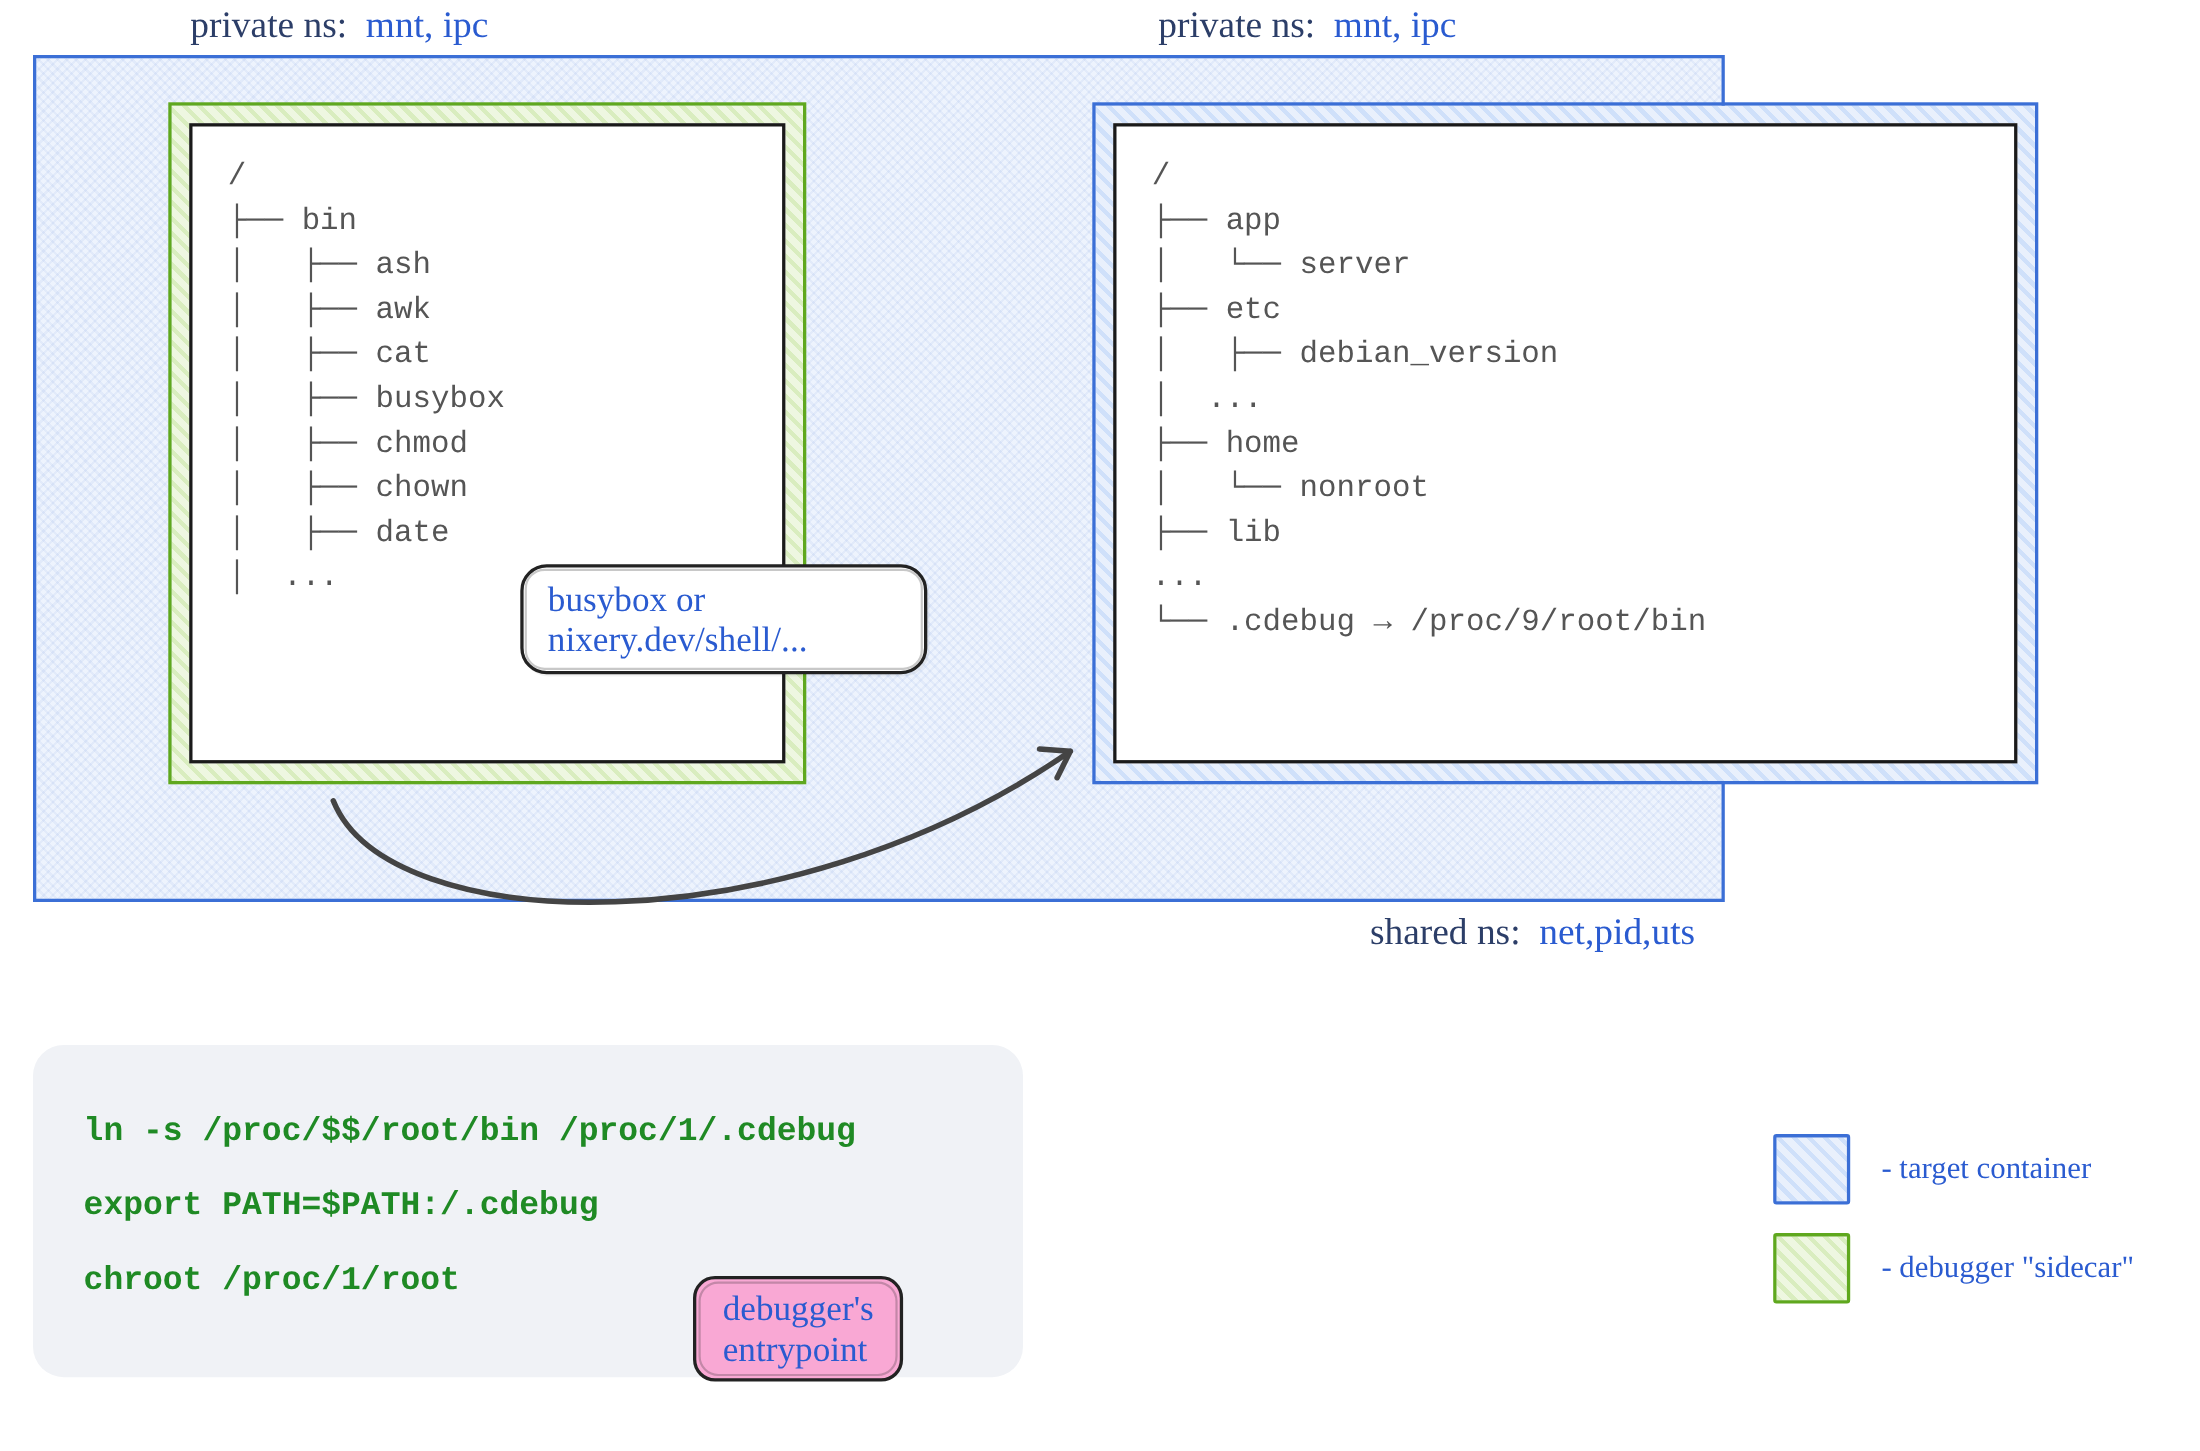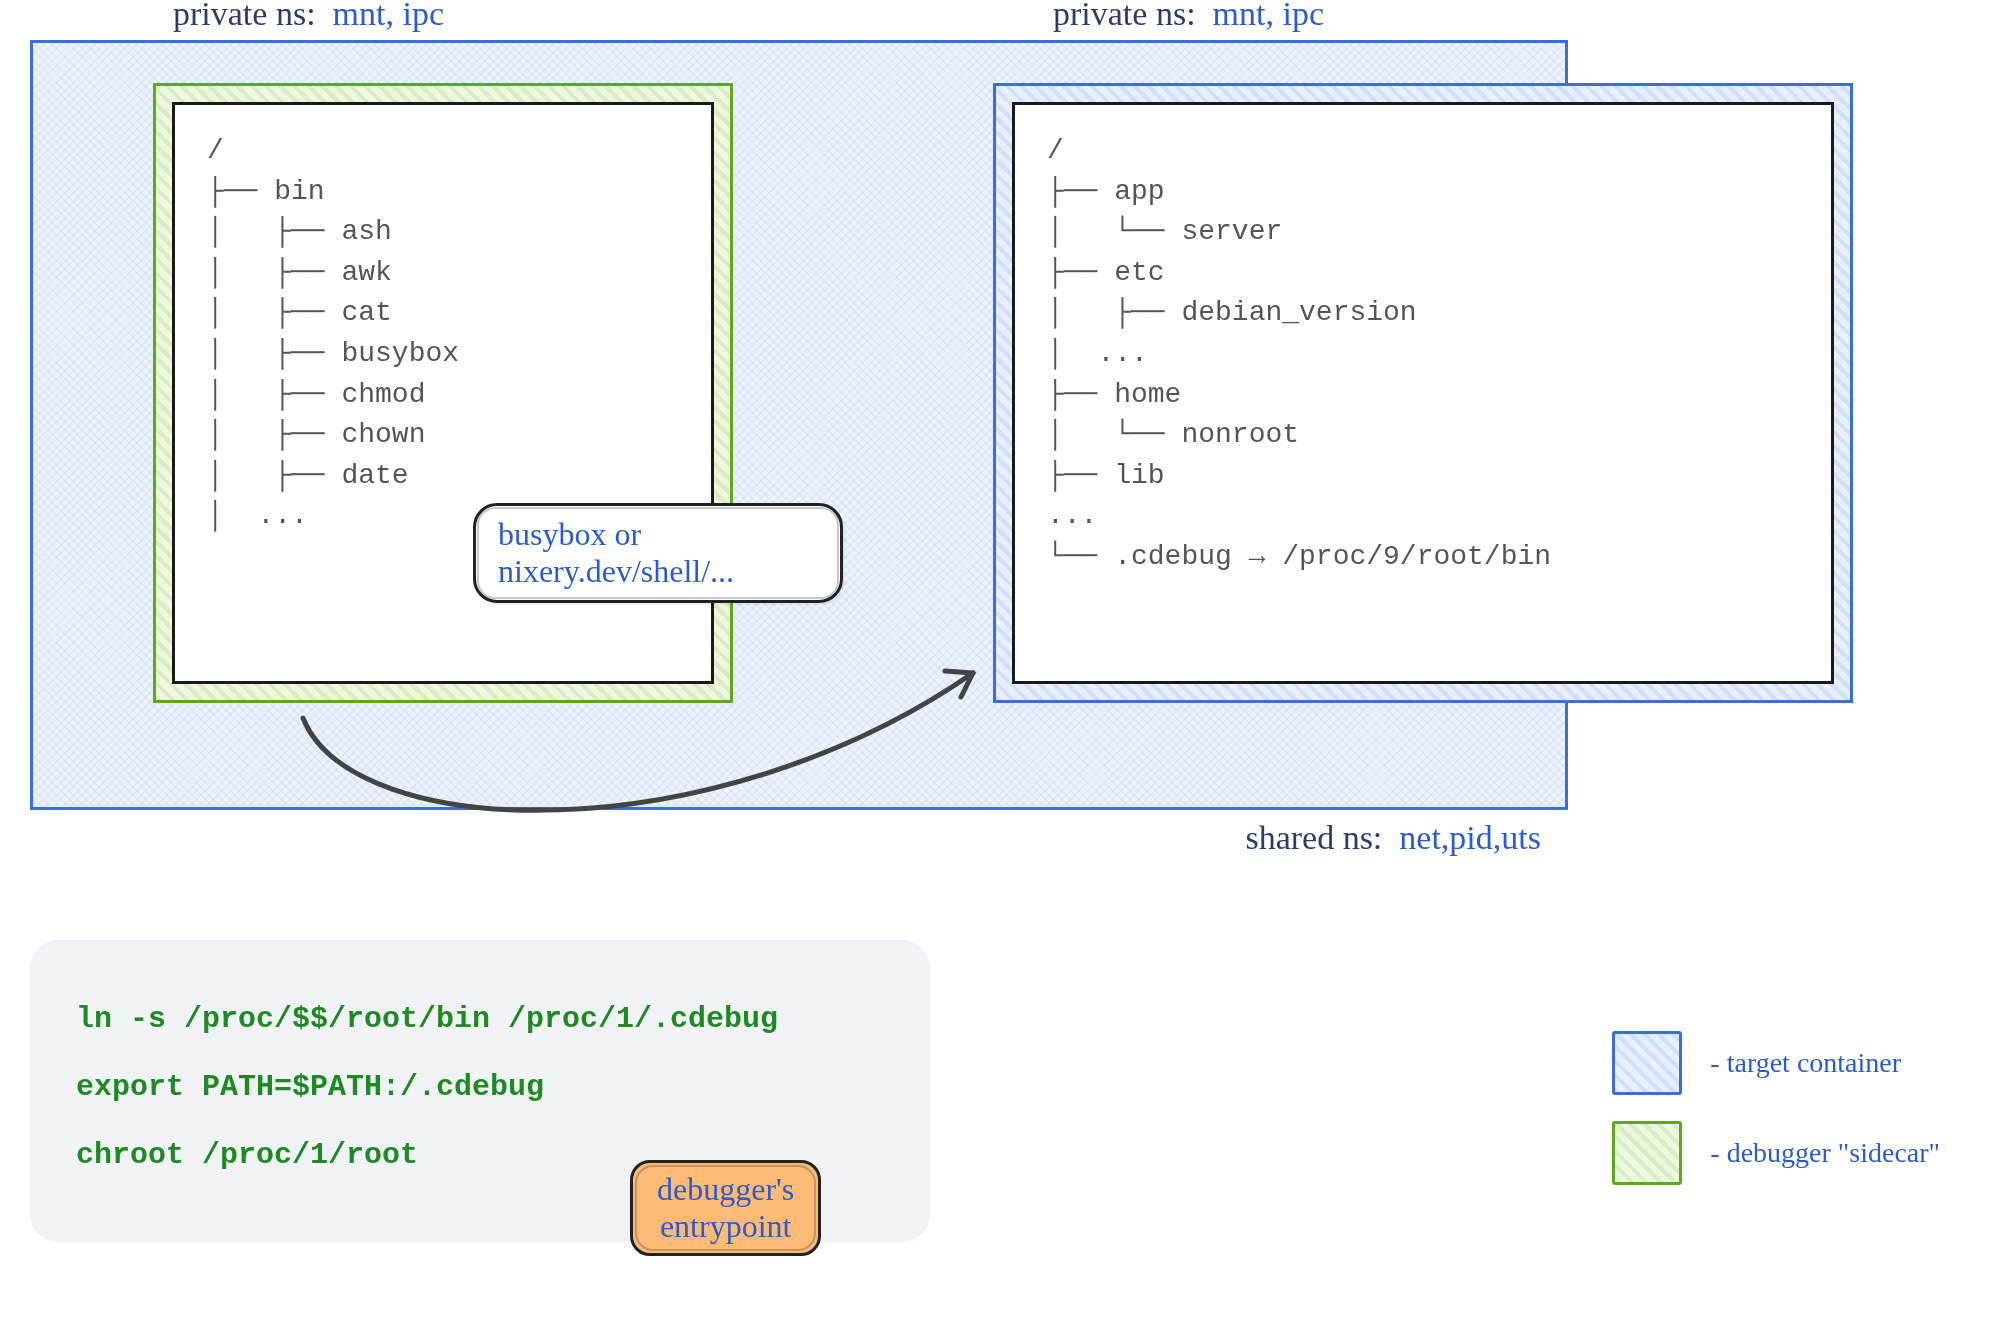--- a/index.html
+++ b/index.html
@@ -20,20 +20,21 @@
     color: #555;
   }
   .shared-box {
     position: relative;
     width: 1538px;
     height: 770px;
     border: 3px solid #3b6fd6;
     background: repeating-linear-gradient(45deg, #eaf0fb 0 2px, #f6f9fe 2px 6px),
                 repeating-linear-gradient(-45deg, #eaf0fb 0 2px, #f6f9fe 2px 6px);
     background-blend-mode: multiply;
+    margin-top: 10px;
   }
   .ns-label {
     position: absolute;
     top: -48px;
     font-size: 34px;
     color: #2a5bd0;
   }
   .ns-label .darker { color: #2c3e68; }
   .container-box {
     position: absolute;
@@ -121,27 +122,26 @@
     background: repeating-linear-gradient(45deg, #cfe0fa 0 4px, #e9f0fc 4px 10px);
   }
   .swatch.green {
     border-color: #5fa81e;
     background: repeating-linear-gradient(45deg, #d9edbf 0 4px, #eef7e1 4px 10px);
   }
   .entry-callout {
     position: absolute;
     left: 630px;
     top: 1160px;
-    background: #fdba74;
+    background: #f9a8d4;
     border: 3px solid #222;
     border-radius: 20px;
     padding: 8px 24px;
     font-size: 32px;
     color: #2a5bd0;
-    text-align: center;
   }
   .entry-callout::after {
     content: "";
     position: absolute;
     inset: 2px;
     border: 2px solid #222;
     border-radius: 18px;
     opacity: .25;
     pointer-events: none;
   }

